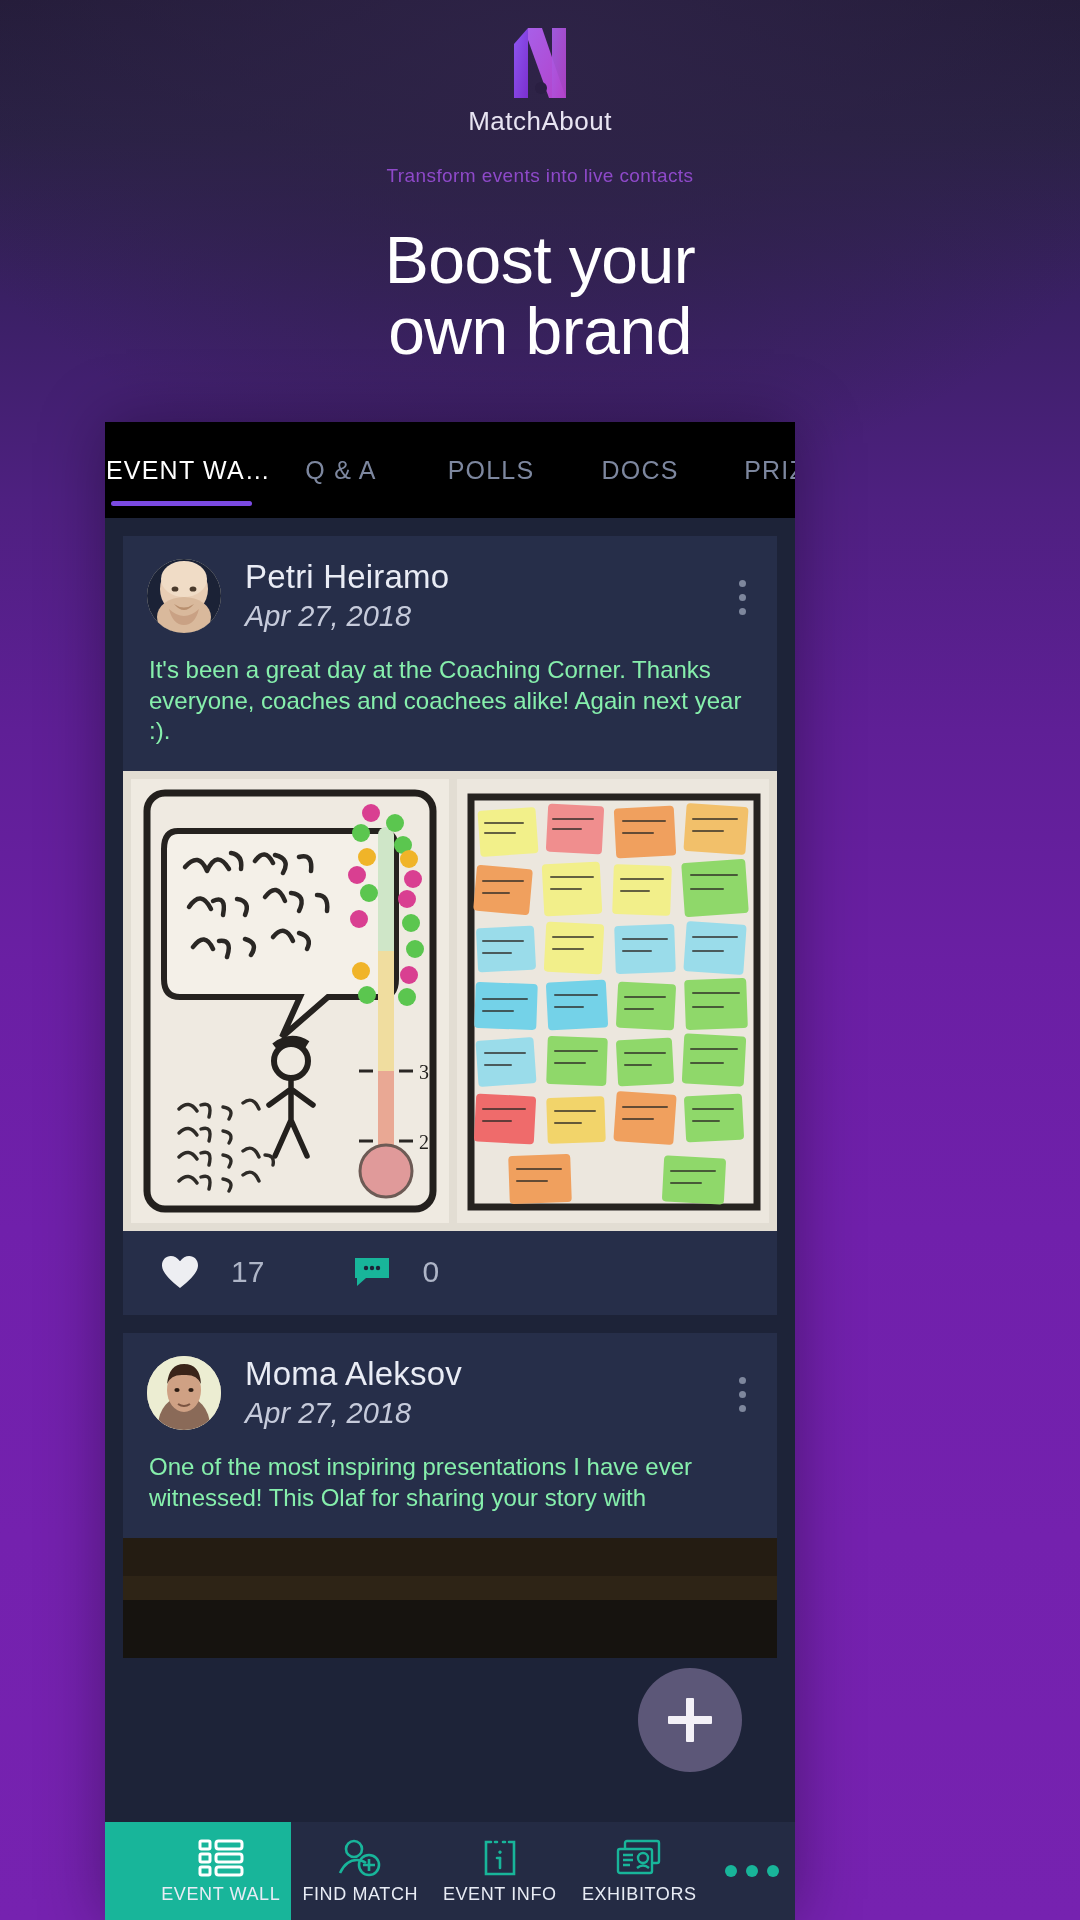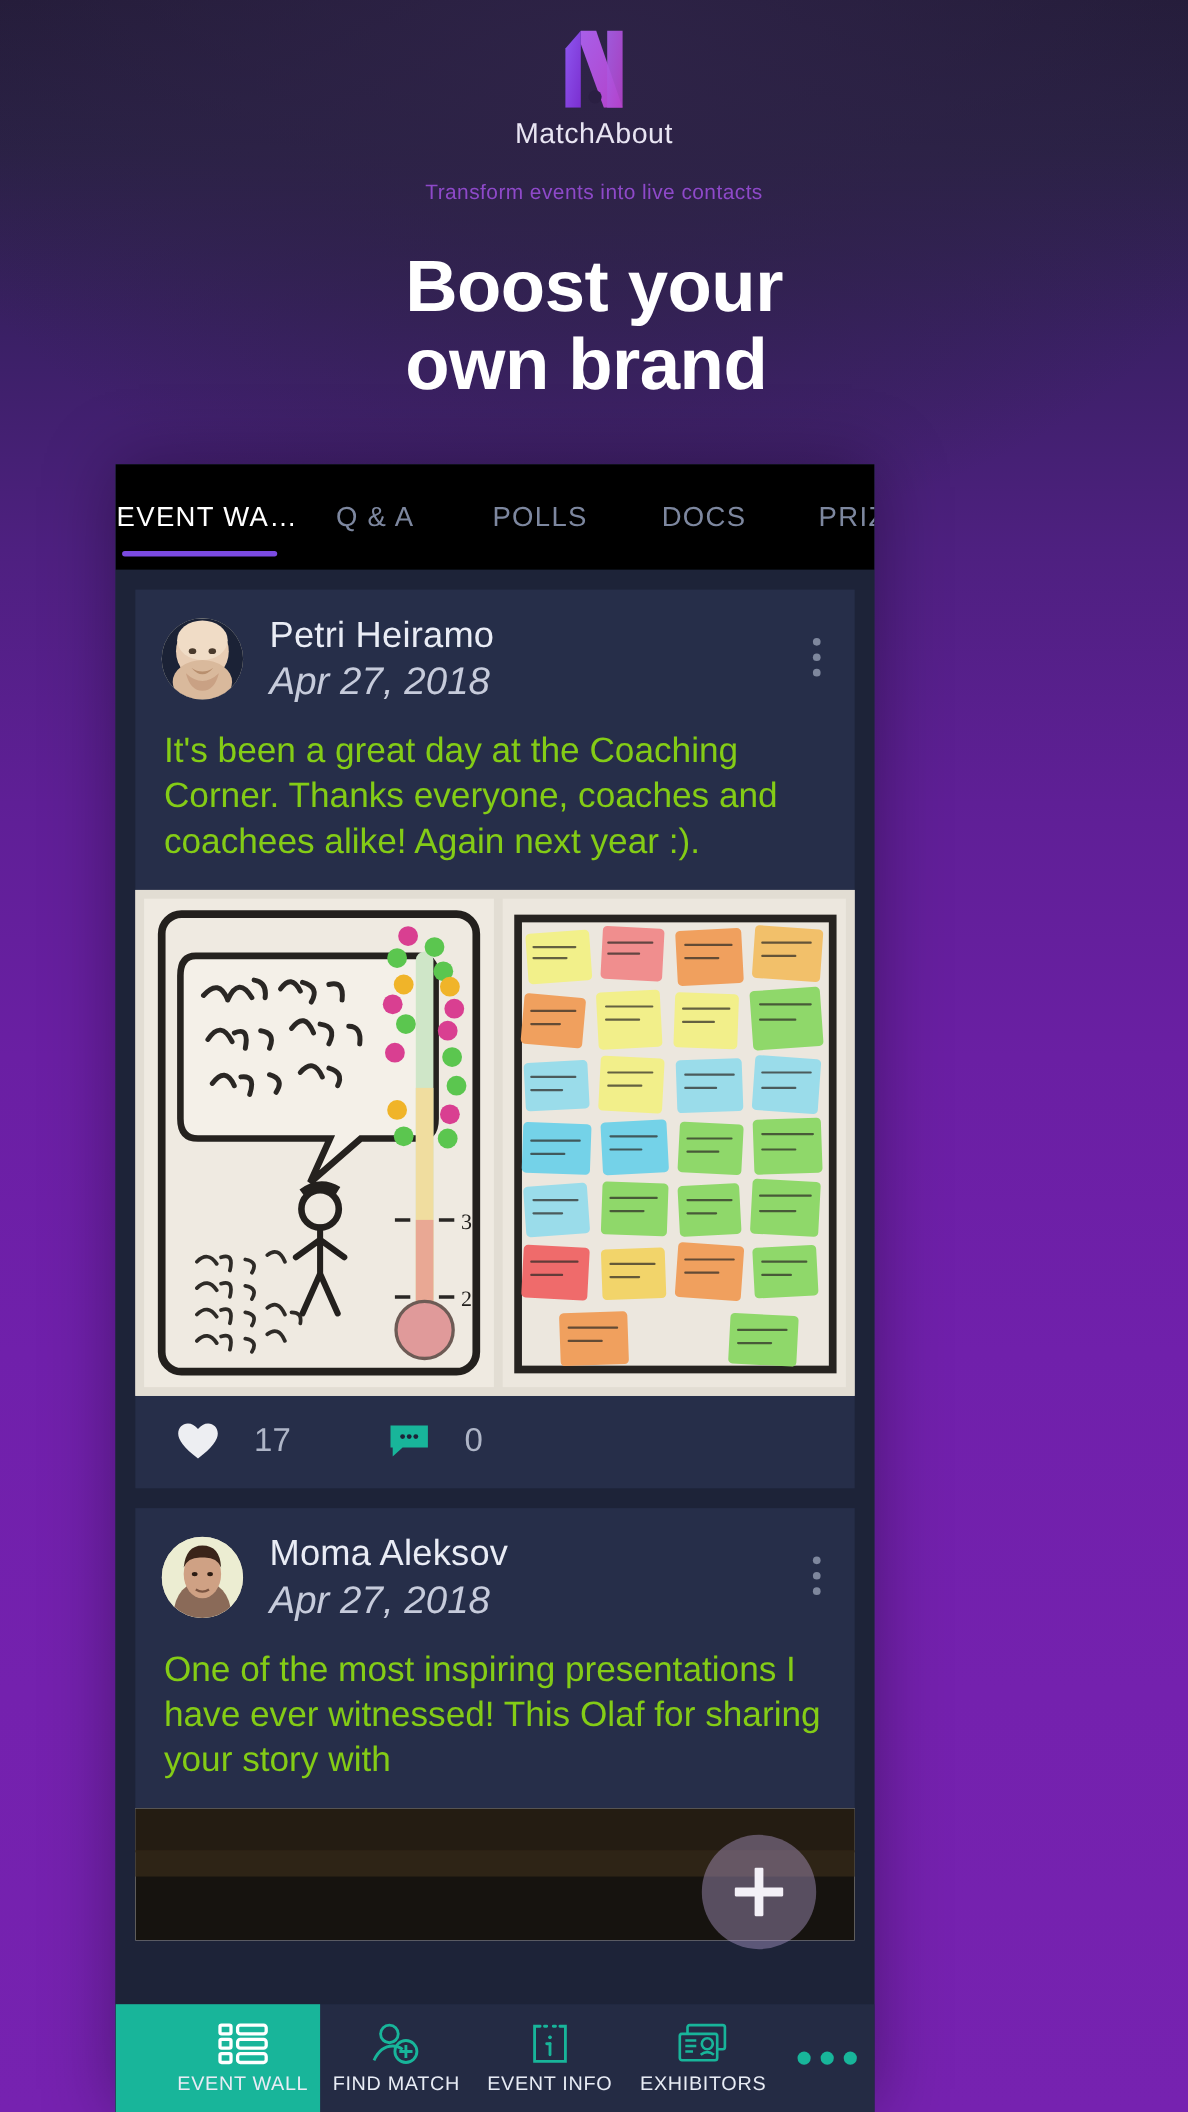--- a/index.html
+++ b/index.html
@@ -28,22 +28,22 @@
   .hero { position:absolute; top:0; left:0; width:1080px; height:420px;
           display:flex; flex-direction:column; align-items:center; }
 
   .logo-wrap { margin-top:26px; display:flex; flex-direction:column; align-items:center; }
   .logo-mark { width:86px; height:72px; display:block; }
   .logo-word { margin-top:8px; font-size:26px; letter-spacing:.5px;
                color:#e8e4f2; font-weight:400; }
   .tagline { margin-top:28px; font-size:19px; letter-spacing:.4px;
              color:#8e49c9; }
 
-  .headline { margin-top:38px; color:#ffffff;
-              font-size:66px; line-height:1.08; font-weight:700;
+  .headline { margin-top:38px; text-align:center; color:#ffffff;
+              font-size:66px; line-height:1.08; font-weight:400;
               letter-spacing:-0.5px; }
   .headline .l2 { display:block; }
 
   
   .phone {
     position:absolute; left:105px; top:422px;
     width:690px; height:1498px;
     background:#232a42;
     overflow:hidden;
     box-shadow:0 0 60px rgba(0,0,0,.35);
@@ -74,27 +74,27 @@
           padding:18px 18px 0 18px; overflow:hidden; }
   .post { background:#262e49; margin-bottom:18px; }
 
   .post-head { display:flex; align-items:center; padding:22px 24px 8px 24px;
                position:relative; }
   .avatar { width:74px; height:74px; border-radius:50%; flex:0 0 auto;
             overflow:hidden; background:#d8d3bc; }
   .avatar svg { display:block; width:74px; height:74px; }
   .who { margin-left:24px; }
   .who .name { font-size:33px; color:#e9ecf5; font-weight:400; letter-spacing:.2px; }
-  .who .date { font-size:35px; color:#c6cbdb; font-style:italic; margin-top:4px; }
+  .who .date { font-size:29px; color:#c6cbdb; font-style:italic; margin-top:4px; }
   .kebab { position:absolute; right:30px; top:44px; width:8px; }
   .kebab i { display:block; width:7px; height:7px; border-radius:50%;
              background:#7e879d; margin-bottom:7px; }
 
-  .post-text { padding:14px 26px 24px 26px; font-size:32px; line-height:1.28;
-               color:#84cc16; font-weight:300; }
+  .post-text { padding:14px 26px 24px 26px; font-size:24px; line-height:1.28;
+               color:#86efac; font-weight:300; }
   .post-text p { margin:0; }
 
   .post-media { width:100%; height:460px; display:block; background:#ded9d0; }
   .post-media svg { display:block; width:100%; height:100%; }
 
   .post-actions { display:flex; align-items:center; padding:24px 26px 26px 38px; gap:90px; }
   .act { display:flex; align-items:center; gap:32px; }
   .act .cnt { font-size:30px; color:#aeb5c7; }
   .heart { width:38px; height:34px; display:block; }
   .bubble { width:36px; height:30px; display:block; }

